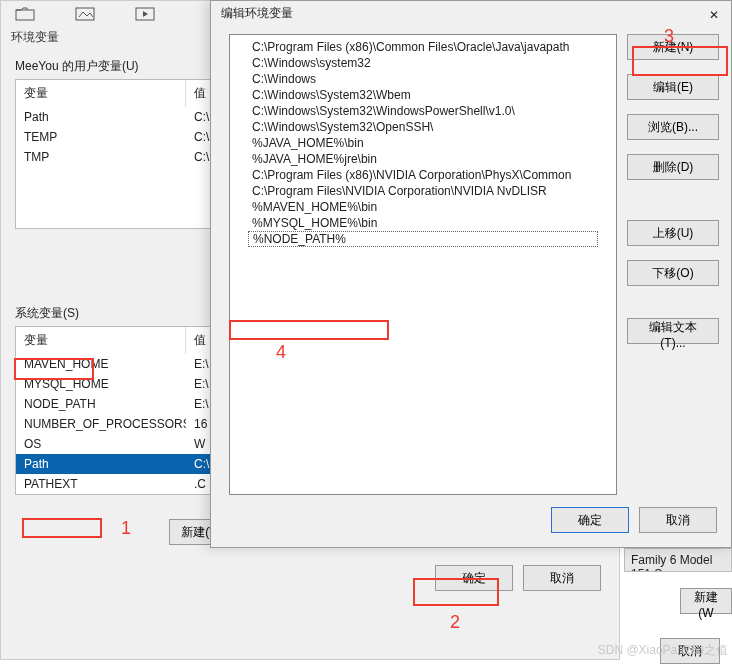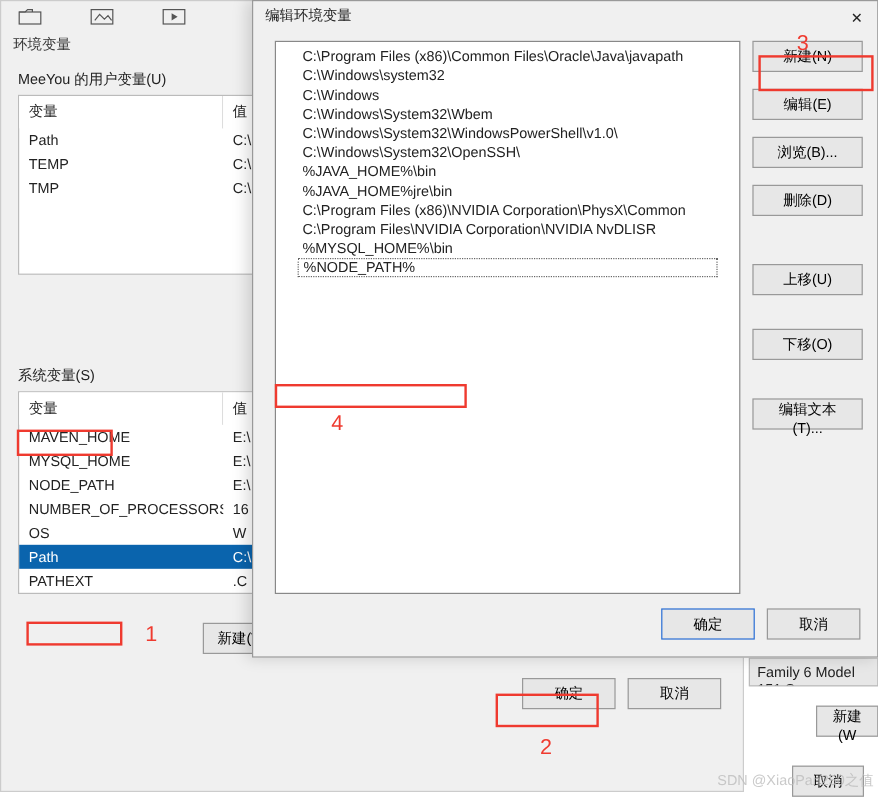--- a/index.html
+++ b/index.html
@@ -166,30 +166,31 @@
             <div class="item">C:\Program Files (x86)\Common Files\Oracle\Java\javapath</div>
             <div class="item">C:\Windows\system32</div>
             <div class="item">C:\Windows</div>
             <div class="item">C:\Windows\System32\Wbem</div>
             <div class="item">C:\Windows\System32\WindowsPowerShell\v1.0\</div>
             <div class="item">C:\Windows\System32\OpenSSH\</div>
             <div class="item">%JAVA_HOME%\bin</div>
             <div class="item">%JAVA_HOME%jre\bin</div>
             <div class="item">C:\Program Files (x86)\NVIDIA Corporation\PhysX\Common</div>
             <div class="item">C:\Program Files\NVIDIA Corporation\NVIDIA NvDLISR</div>
+            <div class="item">%MAVEN_HOME%\bin</div>
             <div class="item">%MYSQL_HOME%\bin</div>
             <div class="item editing">%NODE_PATH%</div>
           </div>
       </div>
       <div class="side-btns">
         <button class="win-btn" style="margin-bottom:14px">新建(N)</button>
         <button class="win-btn" style="margin-bottom:14px">编辑(E)</button>
         <button class="win-btn" style="margin-bottom:14px">浏览(B)...</button>
         <button class="win-btn" style="margin-bottom:40px">删除(D)</button>
-        <button class="win-btn" style="margin-bottom:28px">上移(U)</button>
+        <button class="win-btn" style="margin-bottom:14px">上移(U)</button>
         <button class="win-btn" style="margin-bottom:32px">下移(O)</button>
         <button class="win-btn">编辑文本(T)...</button>
       </div>
     </div>
     <div class="front-footer">
       <button class="win-btn default">确定</button>
       <button class="win-btn">取消</button>
     </div>
   </div>
 

